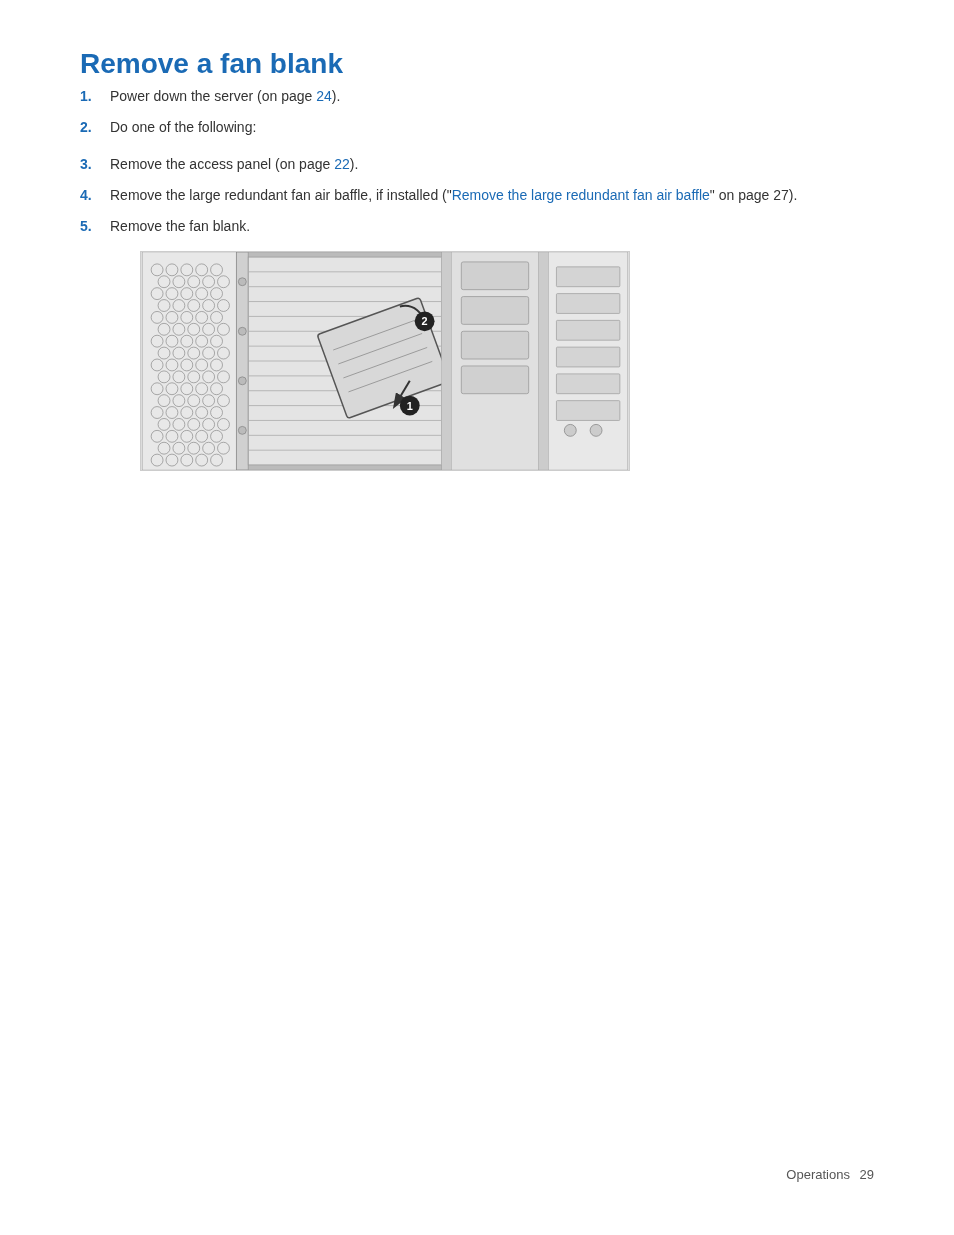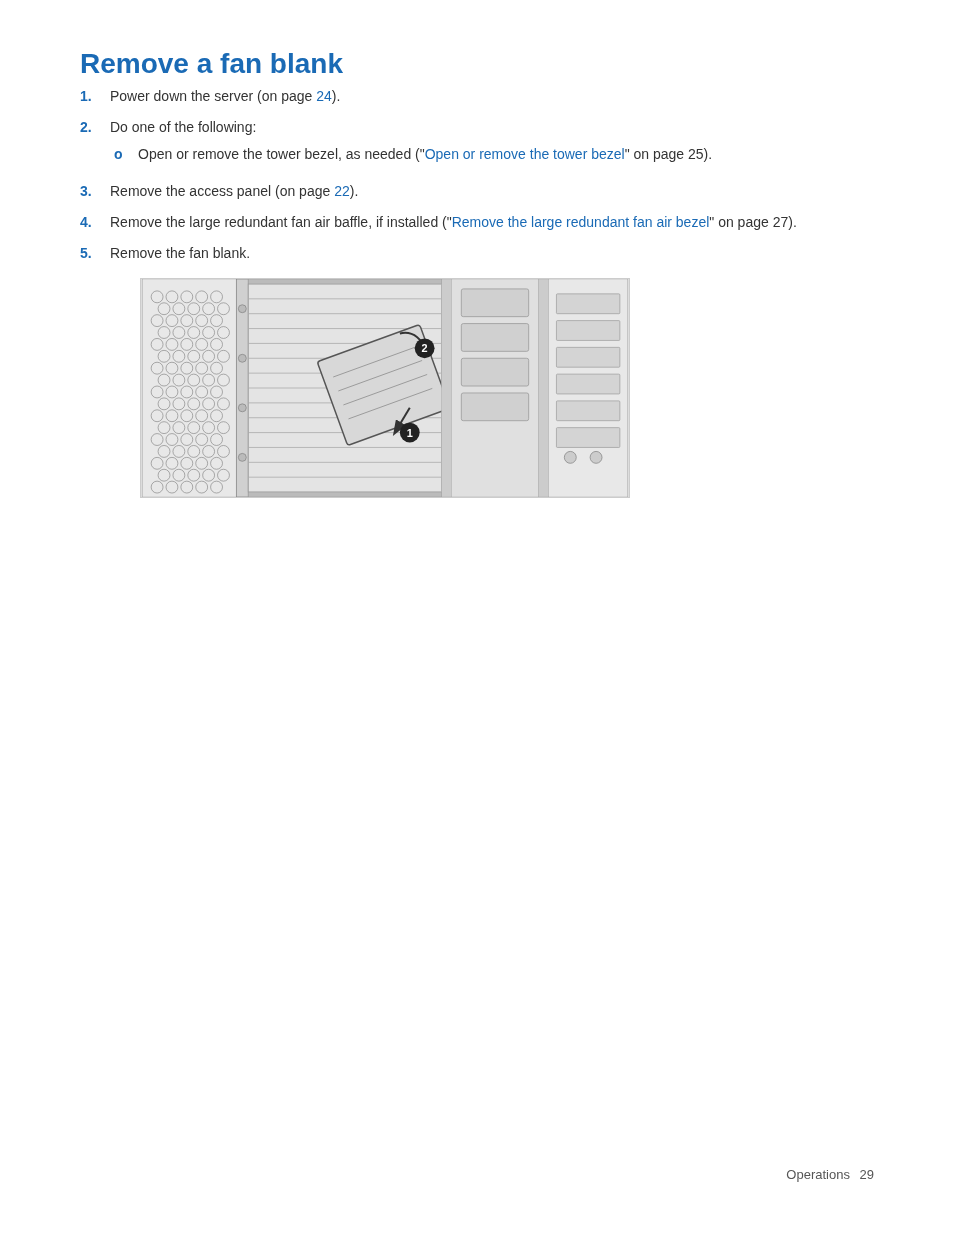--- a/index.html
+++ b/index.html
@@ -104,38 +104,33 @@
   <li>
     <div class="content">
       Power down the server (on page <a class="link">24</a>).
     </div>
   </li>
 
   <li>
     <div class="content">
       Do one of the following:
       <ul class="sub-list">
-        <li>
-          <span>
-            Open or remove the tower bezel, as needed ("<a class="link">Open or remove the tower bezel</a>" on page 25).
-          </span>
-        </li>
       </ul>
     </div>
   </li>
 
   <li>
     <div class="content">
       Remove the access panel (on page <a class="link">22</a>).
     </div>
   </li>
 
   <li>
     <div class="content">
-      Remove the large redundant fan air baffle, if installed ("<a class="link">Remove the large redundant fan air bezel</a>" on page 27).
+      Remove the large redundant fan air baffle, if installed ("<a class="link">Remove the large redundant fan air baffle</a>" on page 27).
     </div>
   </li>
 
   <li>
     <div class="content">
       Remove the fan blank.
       
       <div class="figure-container">
         <div class="figure-img">
           <svg viewBox="0 0 490 220" xmlns="http://www.w3.org/2000/svg">

